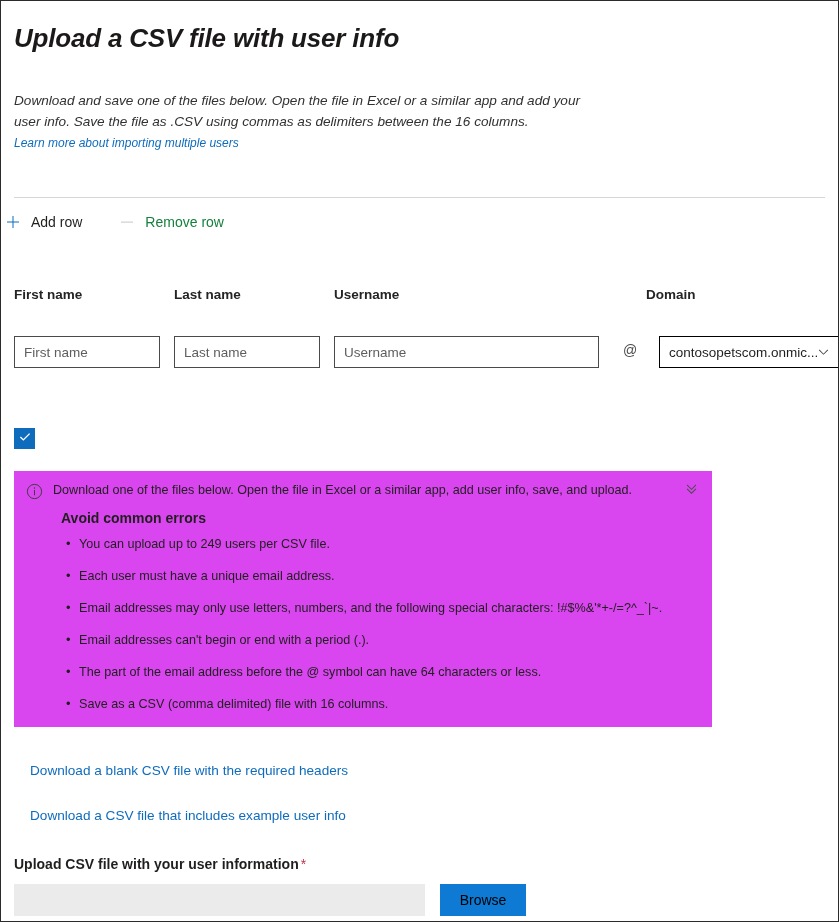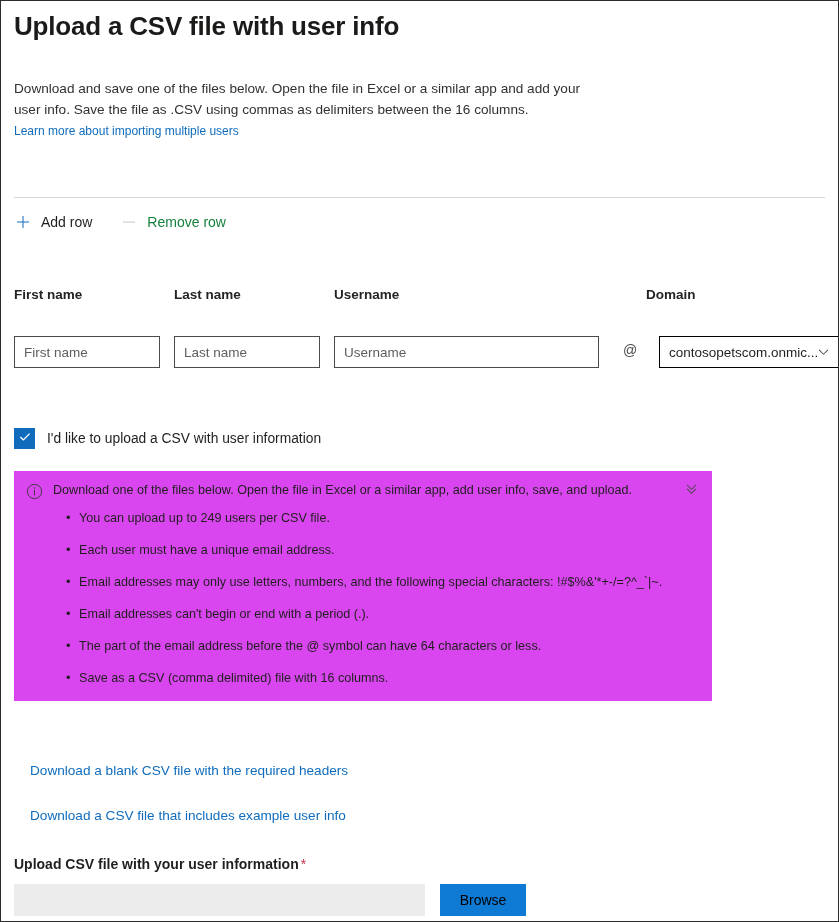--- a/index.html
+++ b/index.html
@@ -15,23 +15,24 @@
   .page {
     position: relative;
     width: 839px;
     height: 922px;
     box-sizing: border-box;
     border: 1px solid #2b2b2b;
     background: #ffffff;
     overflow: hidden;
   }
   .inner {
-    padding: 0 13px;
+    padding: 12px 13px;
     box-sizing: border-box;
     height: 100%;
+    font-style: italic;
   }
 
   
   .page-title {
     font-size: 26px;
     font-weight: bold;
     letter-spacing: -0.2px;
     color: #1b1a19;
     margin: 0;
     padding-top: 7px;
@@ -62,24 +63,24 @@
     position: absolute;
     left: 13px;
     right: 13px;
     top: 196px;
   }
 
   
   .command-bar {
     position: absolute;
     top: 208px;
-    left: 13px;
-    display: flex;
-    align-items: center;
-    gap: 28px;
+    left: 3px;
+    display: flex;
+    align-items: center;
+    gap: 36px;
     height: 26px;
   }
   .cmd {
     display: flex;
     align-items: center;
     gap: 9px;
     font-size: 14px;
     cursor: pointer;
     color: #201f1e;
     background: none;
@@ -385,21 +386,20 @@
   </div>
 
   <div class="checkbox-row">
     <span class="box">
       <span>
         <svg width="14" height="14" viewBox="0 0 16 16" aria-hidden="true">
           <path d="M6.1 12.4L2.2 8.5l1.06-1.06L6.1 10.3l6.64-6.64L13.8 4.7z" fill="#ffffff"></path>
         </svg>
       </span>
     </span>
-    <span class="cb-label">I'd like to upload a CSV with user information</span>
   </div>
 
   <div class="info-panel">
     <div class="info-head">
       <span class="info-icon">
         <svg width="17" height="17" viewBox="0 0 16 16" aria-hidden="true">
           <circle cx="8" cy="8" r="6.7" fill="none" stroke="currentColor" stroke-width="0.9"></circle>
           <circle cx="8" cy="4.7" r="0.72" fill="currentColor"></circle>
           <path d="M7.55 6.6h.9v5h-.9z" fill="currentColor"></path>
         </svg>
@@ -408,20 +408,21 @@
       <button class="collapse-btn">
         <span>
           <svg width="15" height="15" viewBox="0 0 16 16" aria-hidden="true">
             <path d="M2.9 3.5l.72-.72L8 7.15l4.38-4.37.72.72L8 8.6z" fill="currentColor"></path>
             <path d="M2.9 7.6l.72-.72L8 11.25l4.38-4.37.72.72L8 12.7z" fill="currentColor"></path>
           </svg>
         </span>
       </button>
     </div>
 
+    <div class="info-subtitle">Avoid common errors</div>
 
     <ul class="bullets">
       <li>You can upload up to 249 users per CSV file.</li>
       <li>Each user must have a unique email address.</li>
       <li>Email addresses may only use letters, numbers, and the following special characters: !#$%&amp;'*+-/=?^_`|~.</li>
       <li>Email addresses can't begin or end with a period (.).</li>
       <li>The part of the email address before the @ symbol can have 64 characters or less.</li>
       <li>Save as a CSV (comma delimited) file with 16 columns.</li>
     </ul>
   </div>

